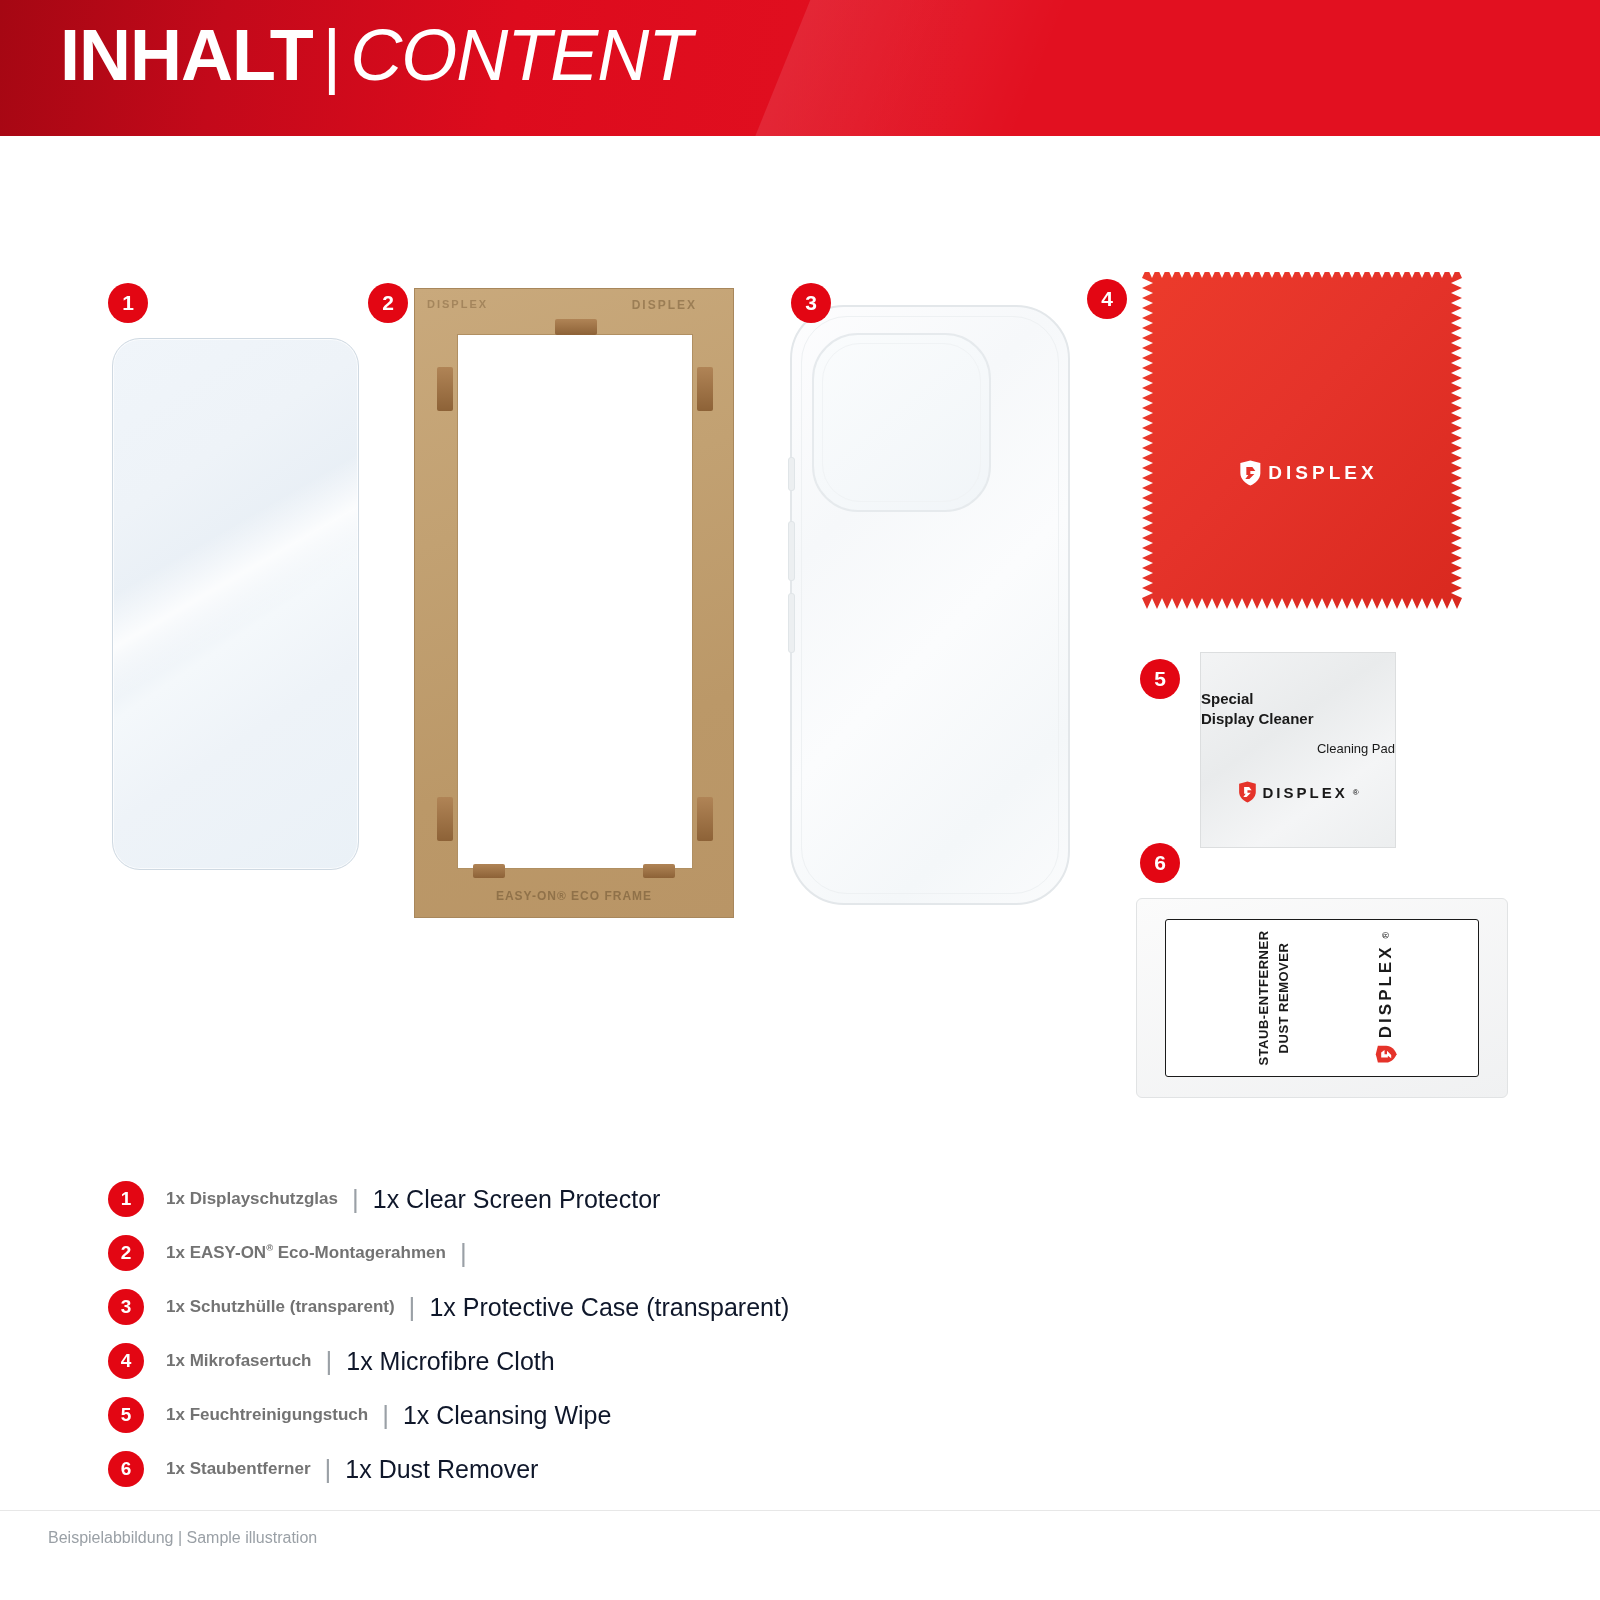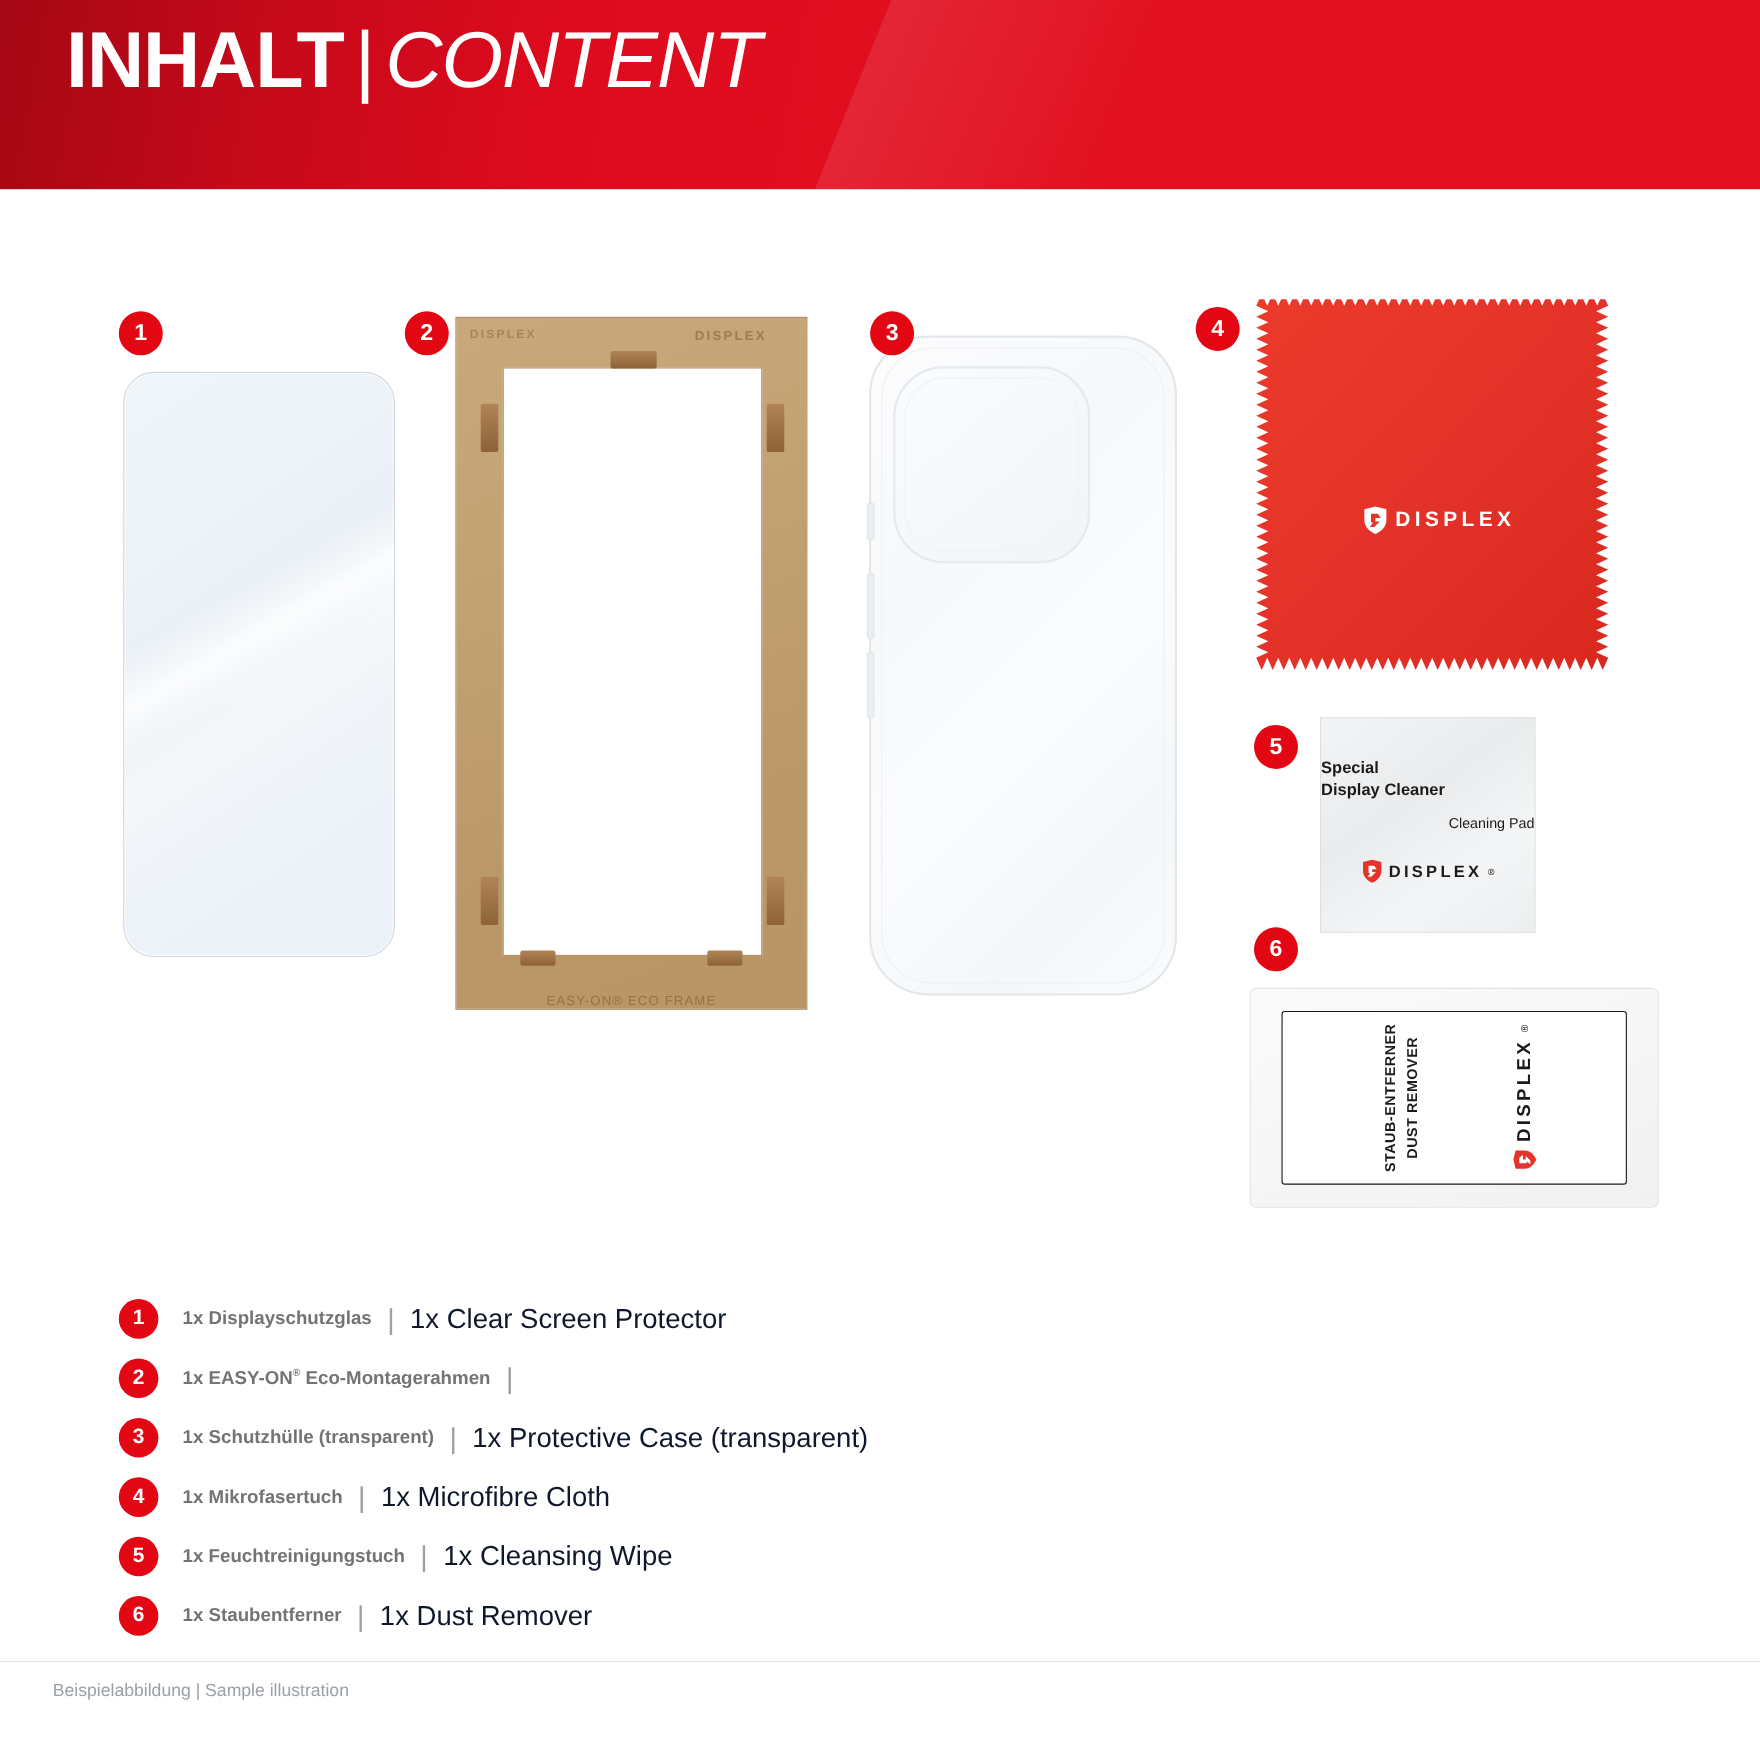--- a/index.html
+++ b/index.html
@@ -13,21 +13,21 @@
     position: relative;
     font-family: "Liberation Sans", sans-serif;
     overflow: hidden;
   }
 
   
   .header {
     position: absolute;
     left: 0; top: 0;
     width: 1600px;
-    height: 172px;
+    height: 136px;
     background: #d80a1a;
     background: linear-gradient(100deg, #a50713 0%, #c3091a 14%, #dd0b1d 32%, #e21020 60%, #e21020 100%);
     overflow: hidden;
   }
   .header .title {
     position: absolute;
     left: 60px;
     top: 14px;
     color: #ffffff;
     font-size: 72px;
@@ -134,25 +134,25 @@
     top: 9px;
     font-size: 11px;
     color: rgba(120, 92, 56, 0.45);
     letter-spacing: 2px;
     font-weight: 700;
   }
   .frame .easyon {
     position: absolute;
     left: 50%;
     transform: translateX(-50%);
-    bottom: 0;
+    bottom: 14px;
     font-size: 12px;
     color: rgba(110, 84, 50, 0.55);
     letter-spacing: 1px;
-    font-weight: 400;
+    font-weight: 700;
     white-space: nowrap;
   }
 
   
   .case {
     position: absolute;
     left: 790px;
     top: 305px;
     width: 280px;
     height: 600px;

